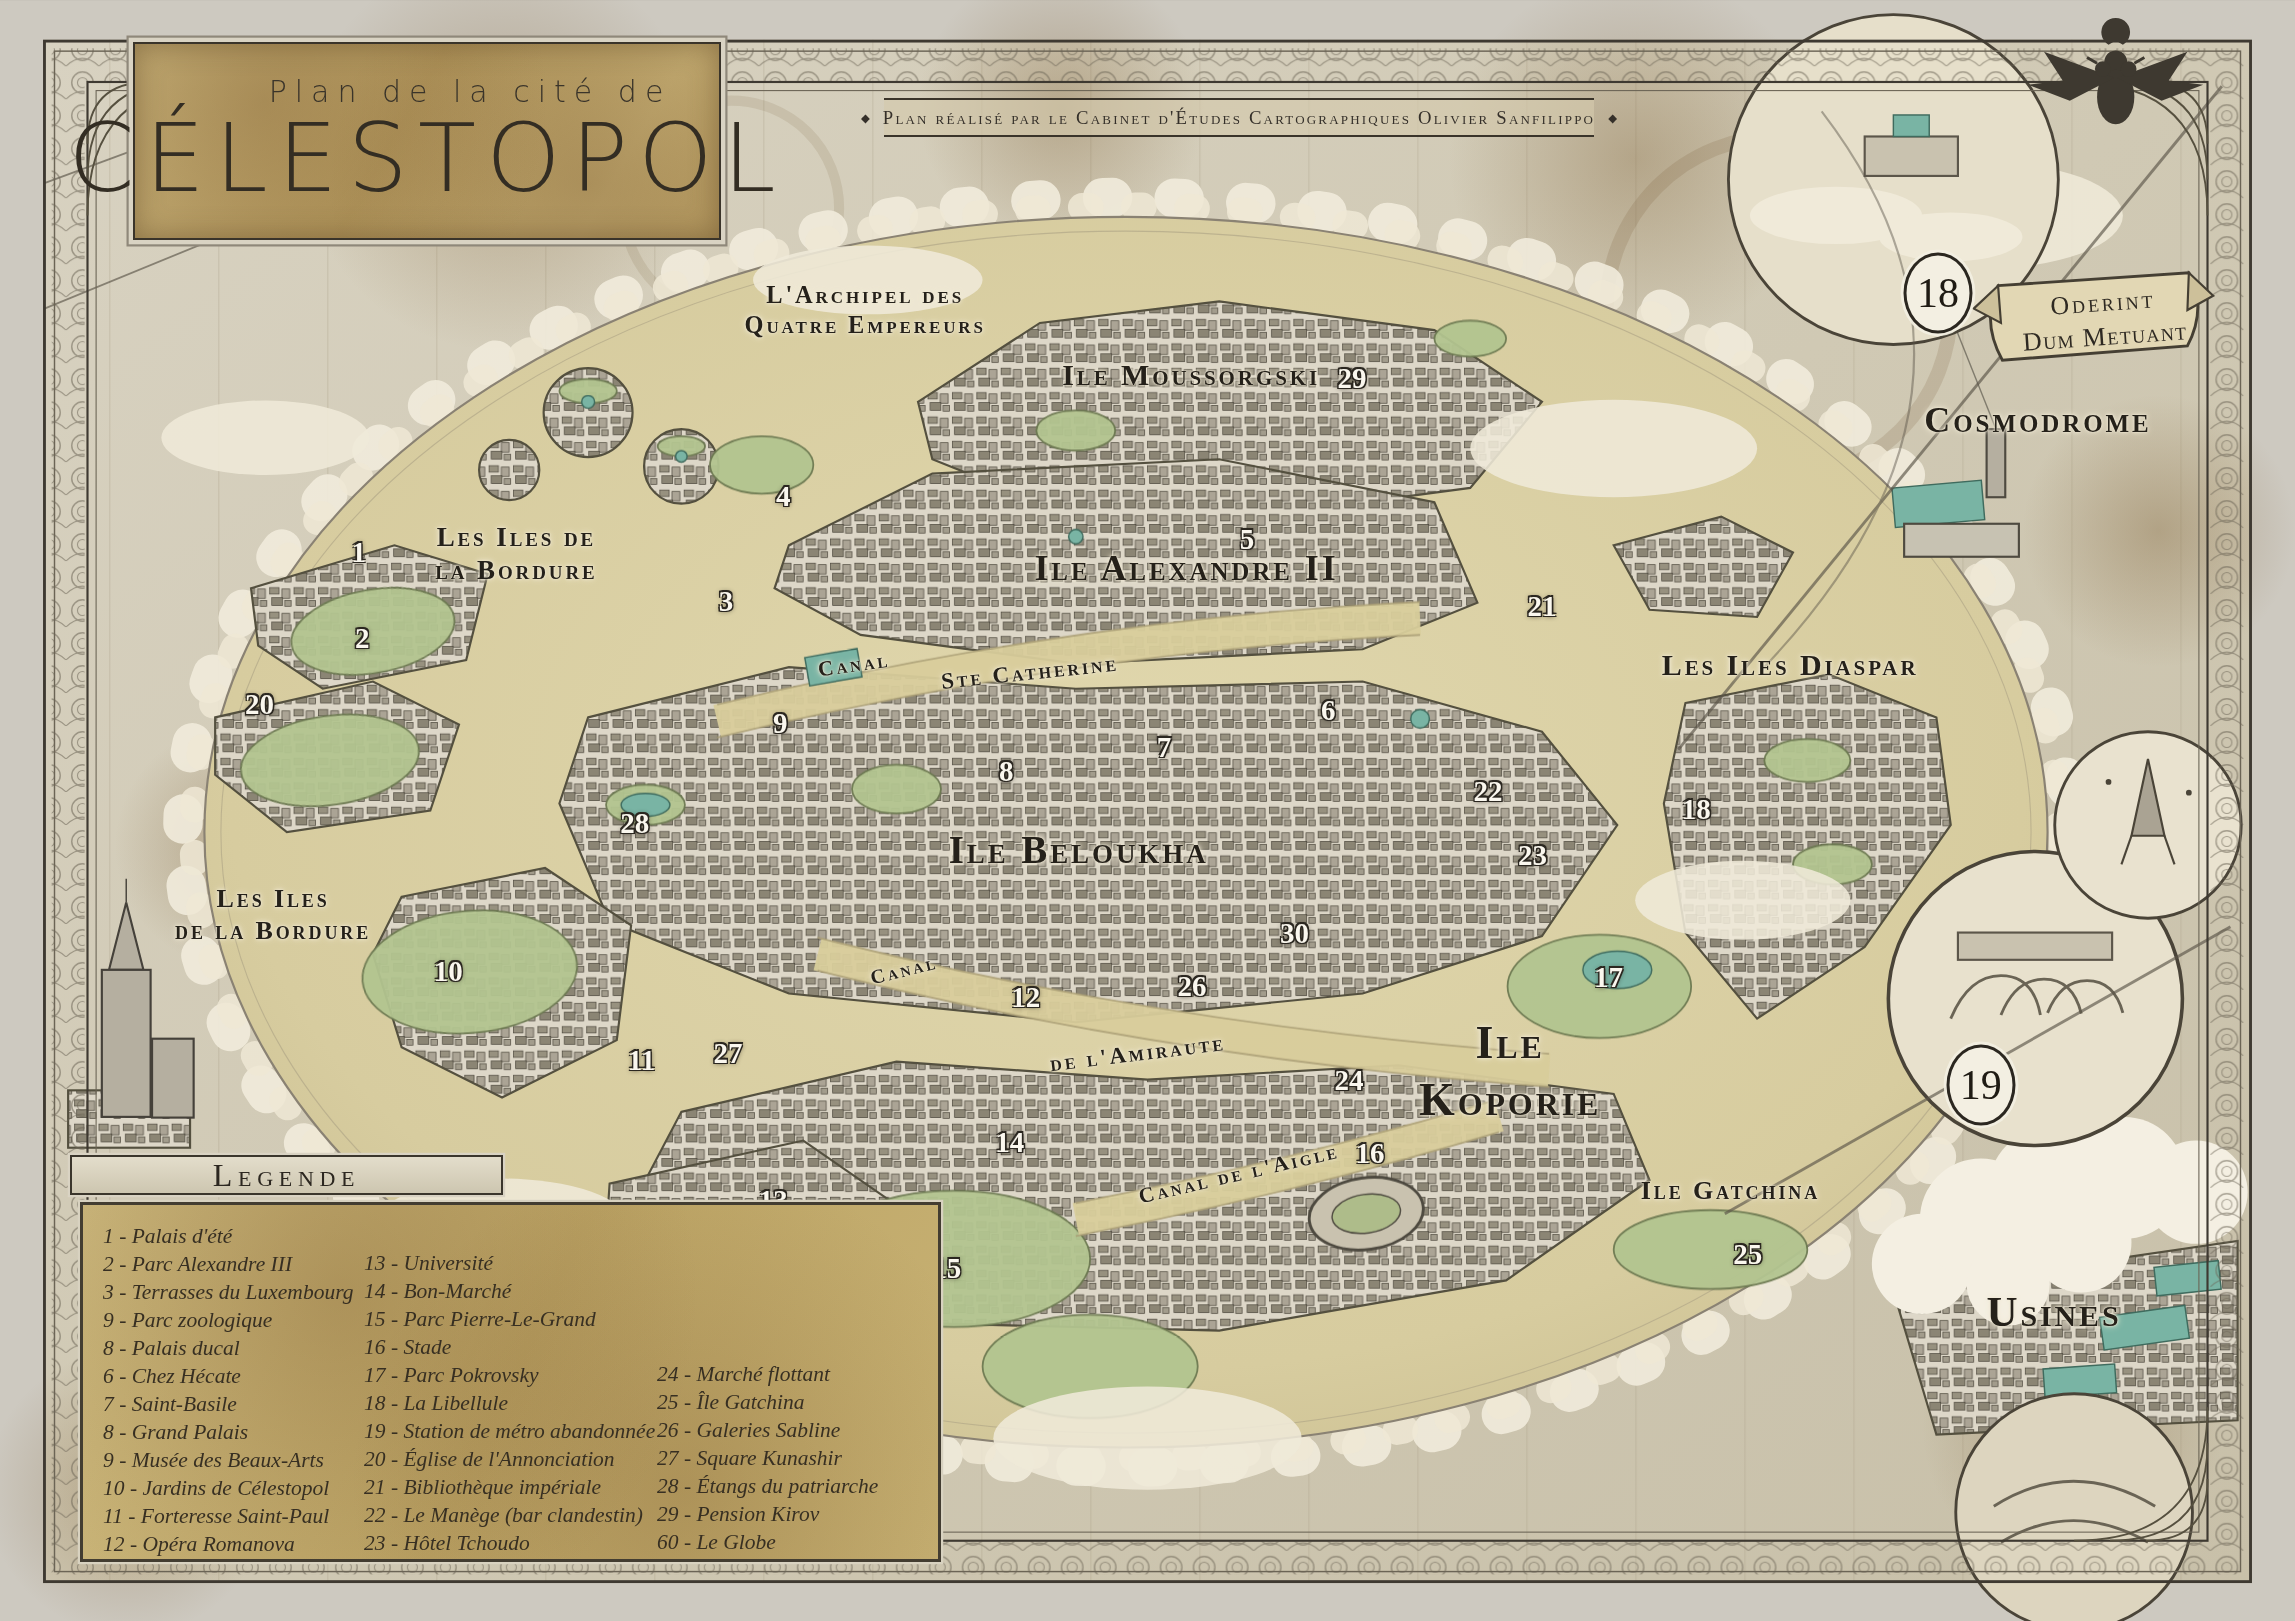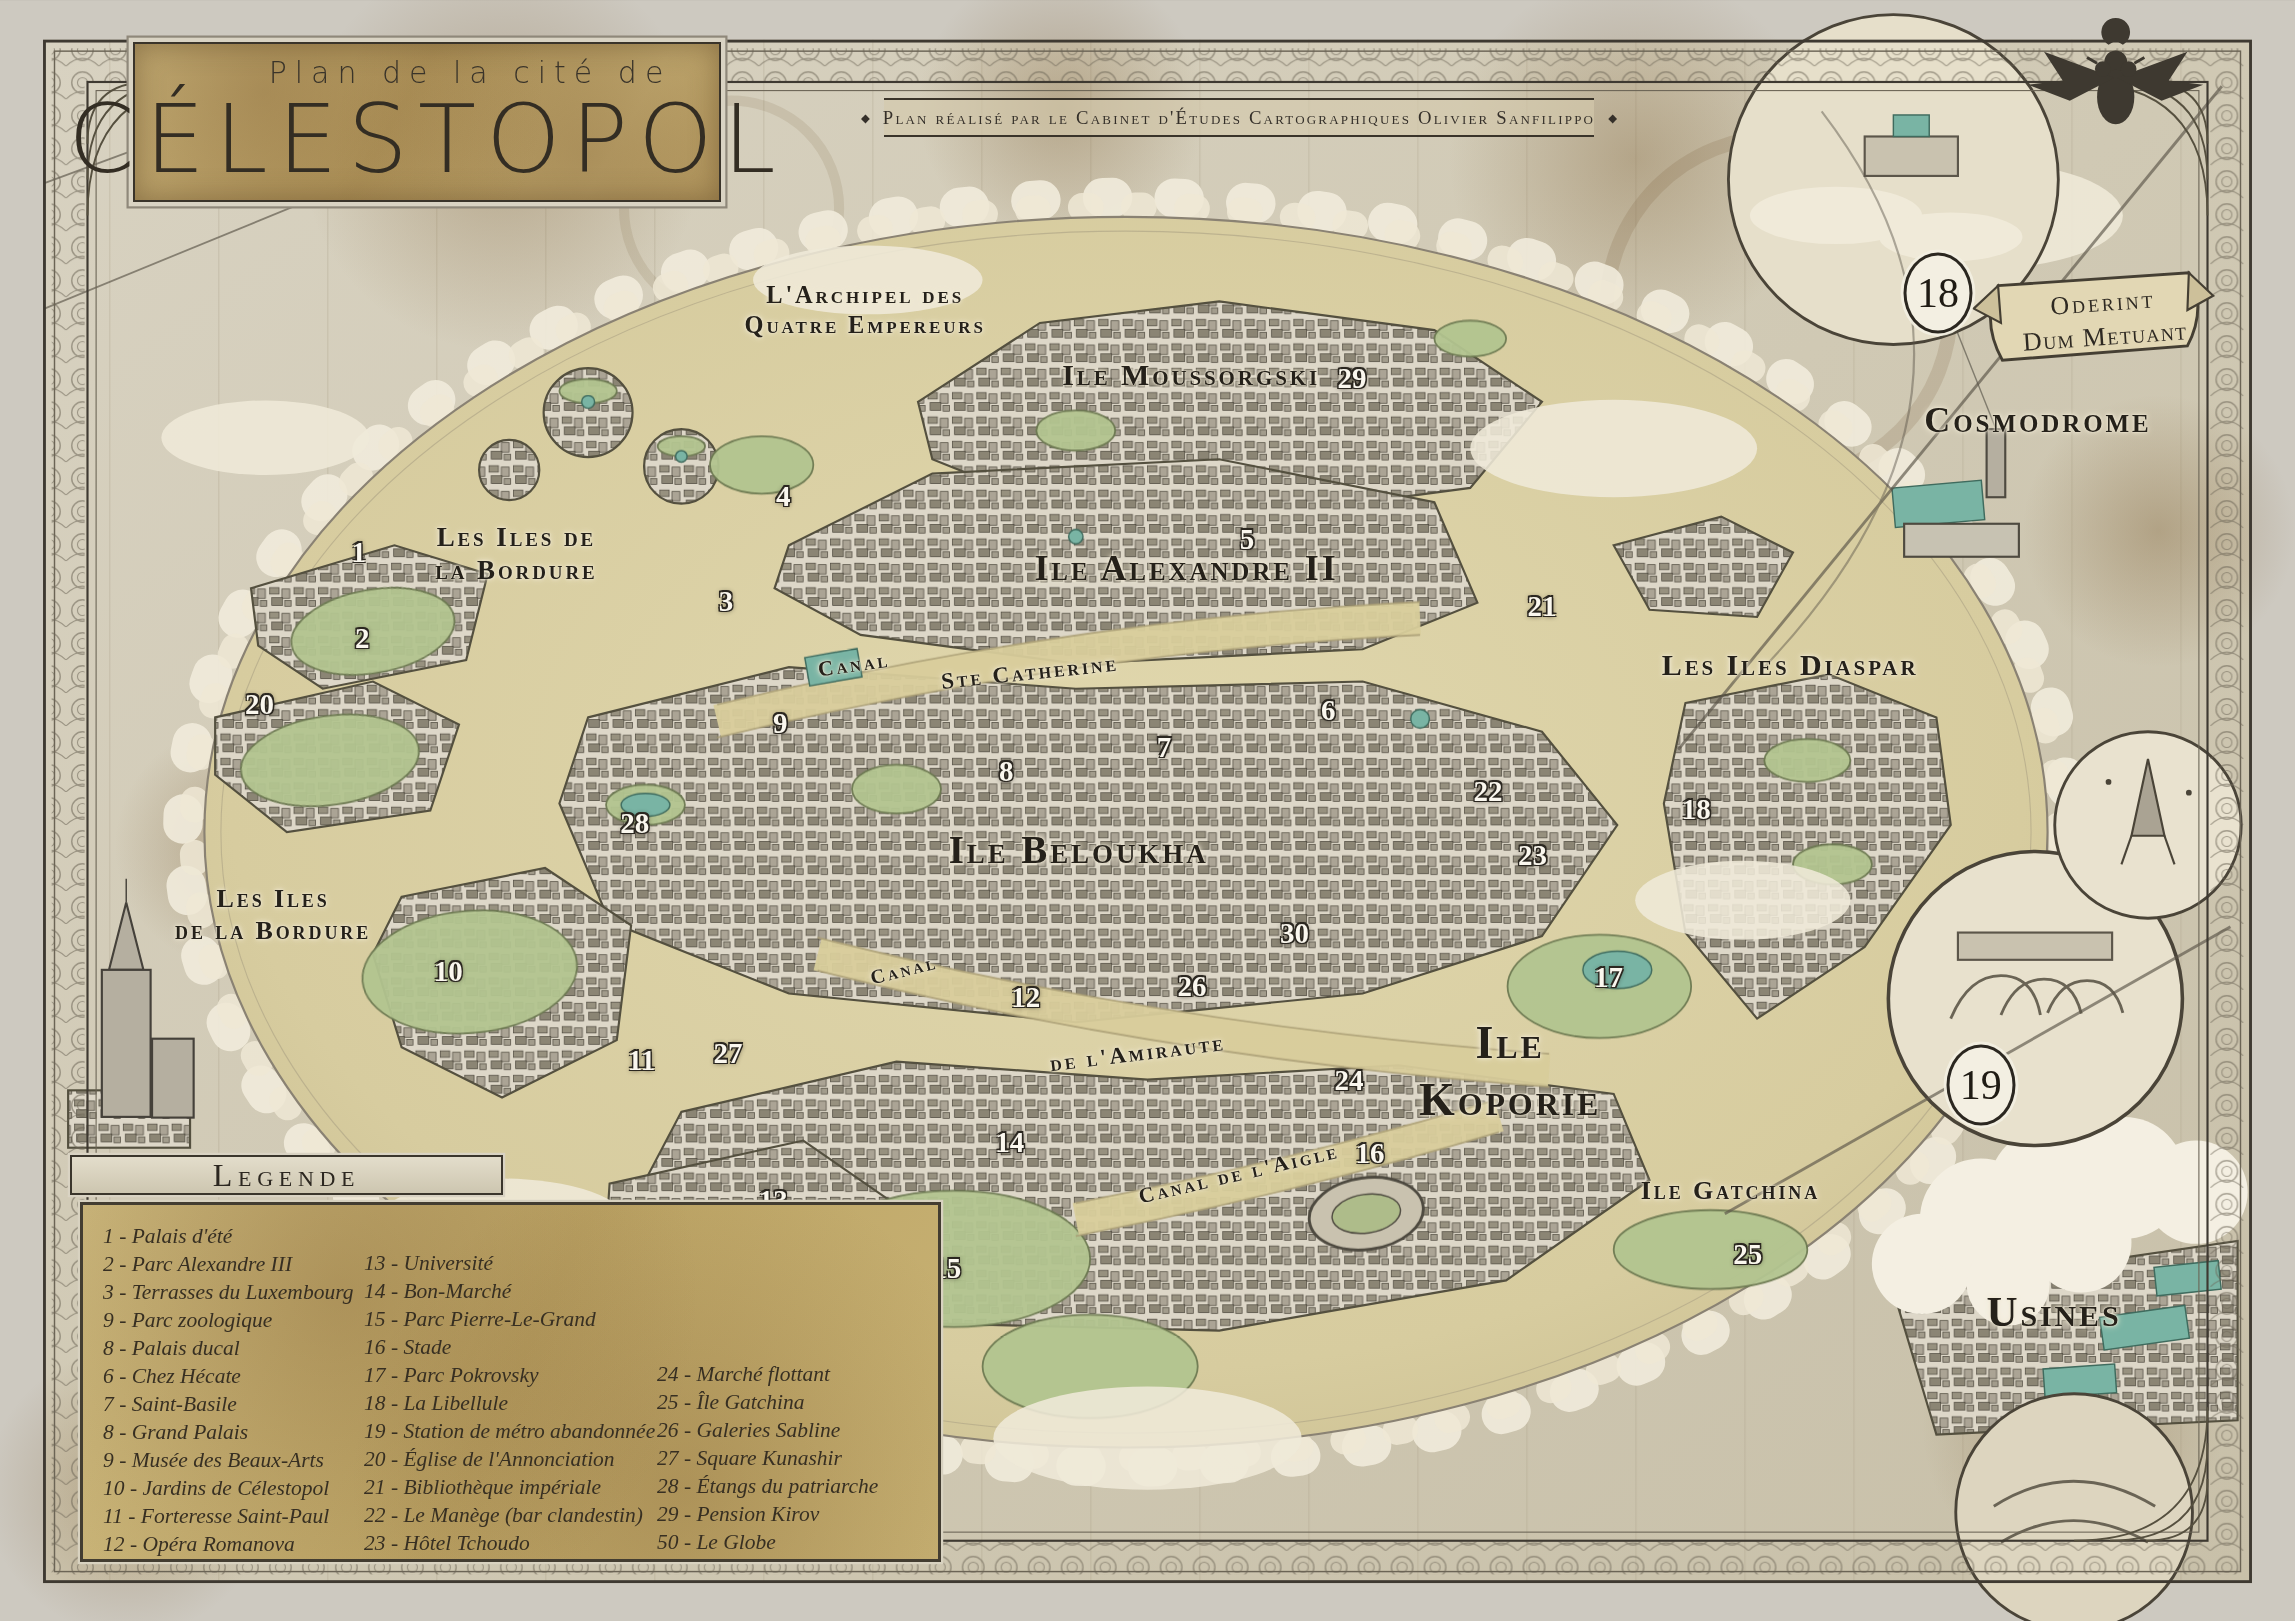--- a/index.html
+++ b/index.html
@@ -2,21 +2,21 @@
 <html style="font-size:11.5px"><head>
 <meta charset="utf-8">
 <style>
   html,body{margin:0;padding:0;background:#b9b5ac;}
   #canvas{position:relative;width:2295px;height:1622px;overflow:hidden;
           font-family:"Liberation Serif",serif;}
   #map-art{position:absolute;left:0;top:0;}
   #overlay{position:absolute;left:0;top:0;width:100%;height:100%;}
 
   
-  .title-box{position:absolute;left:133px;top:42px;width:588px;height:160px;
+  .title-box{position:absolute;left:133px;top:42px;width:588px;height:198px;
     box-sizing:border-box;border:2.9px solid #3a342a;
     box-shadow:0 0 0 4.3px #d9d3c3,0 0 0 6.5px #8f887a, inset 0 0 29px rgba(80,55,25,.45);
     background:
       radial-gradient(circle at 22% 30%, rgba(125,90,45,.38), transparent 60%),
       radial-gradient(circle at 78% 72%, rgba(110,75,35,.32), transparent 55%),
       linear-gradient(120deg,#cdb87f,#b79d62 45%,#c9b277 80%,#bda368);
     display:flex;flex-direction:column;align-items:center;justify-content:center;}
   .title-kicker{font-family:"DejaVu Sans",sans-serif;font-weight:300;font-size:30px;
     letter-spacing:8px;color:#3a342a;white-space:nowrap;margin-left:86px;}
   .title-name{font-family:"DejaVu Sans",sans-serif;font-weight:200;font-size:95px;
@@ -406,18 +406,18 @@
           <li>22 - Le Manège (bar clandestin)</li>
           <li>23 - Hôtel Tchoudo</li>
         </ul>
       <ul class="legend-col col-2">
           <li>24 - Marché flottant</li>
           <li>25 - Île Gatchina</li>
           <li>26 - Galeries Sabline</li>
           <li>27 - Square Kunashir</li>
           <li>28 - Étangs du patriarche</li>
           <li>29 - Pension Kirov</li>
-          <li>50 - Le Globe</li>
+          <li>60 - Le Globe</li>
         </ul>
     </div>
   </div>
 </div>
 
 
 </body></html>

